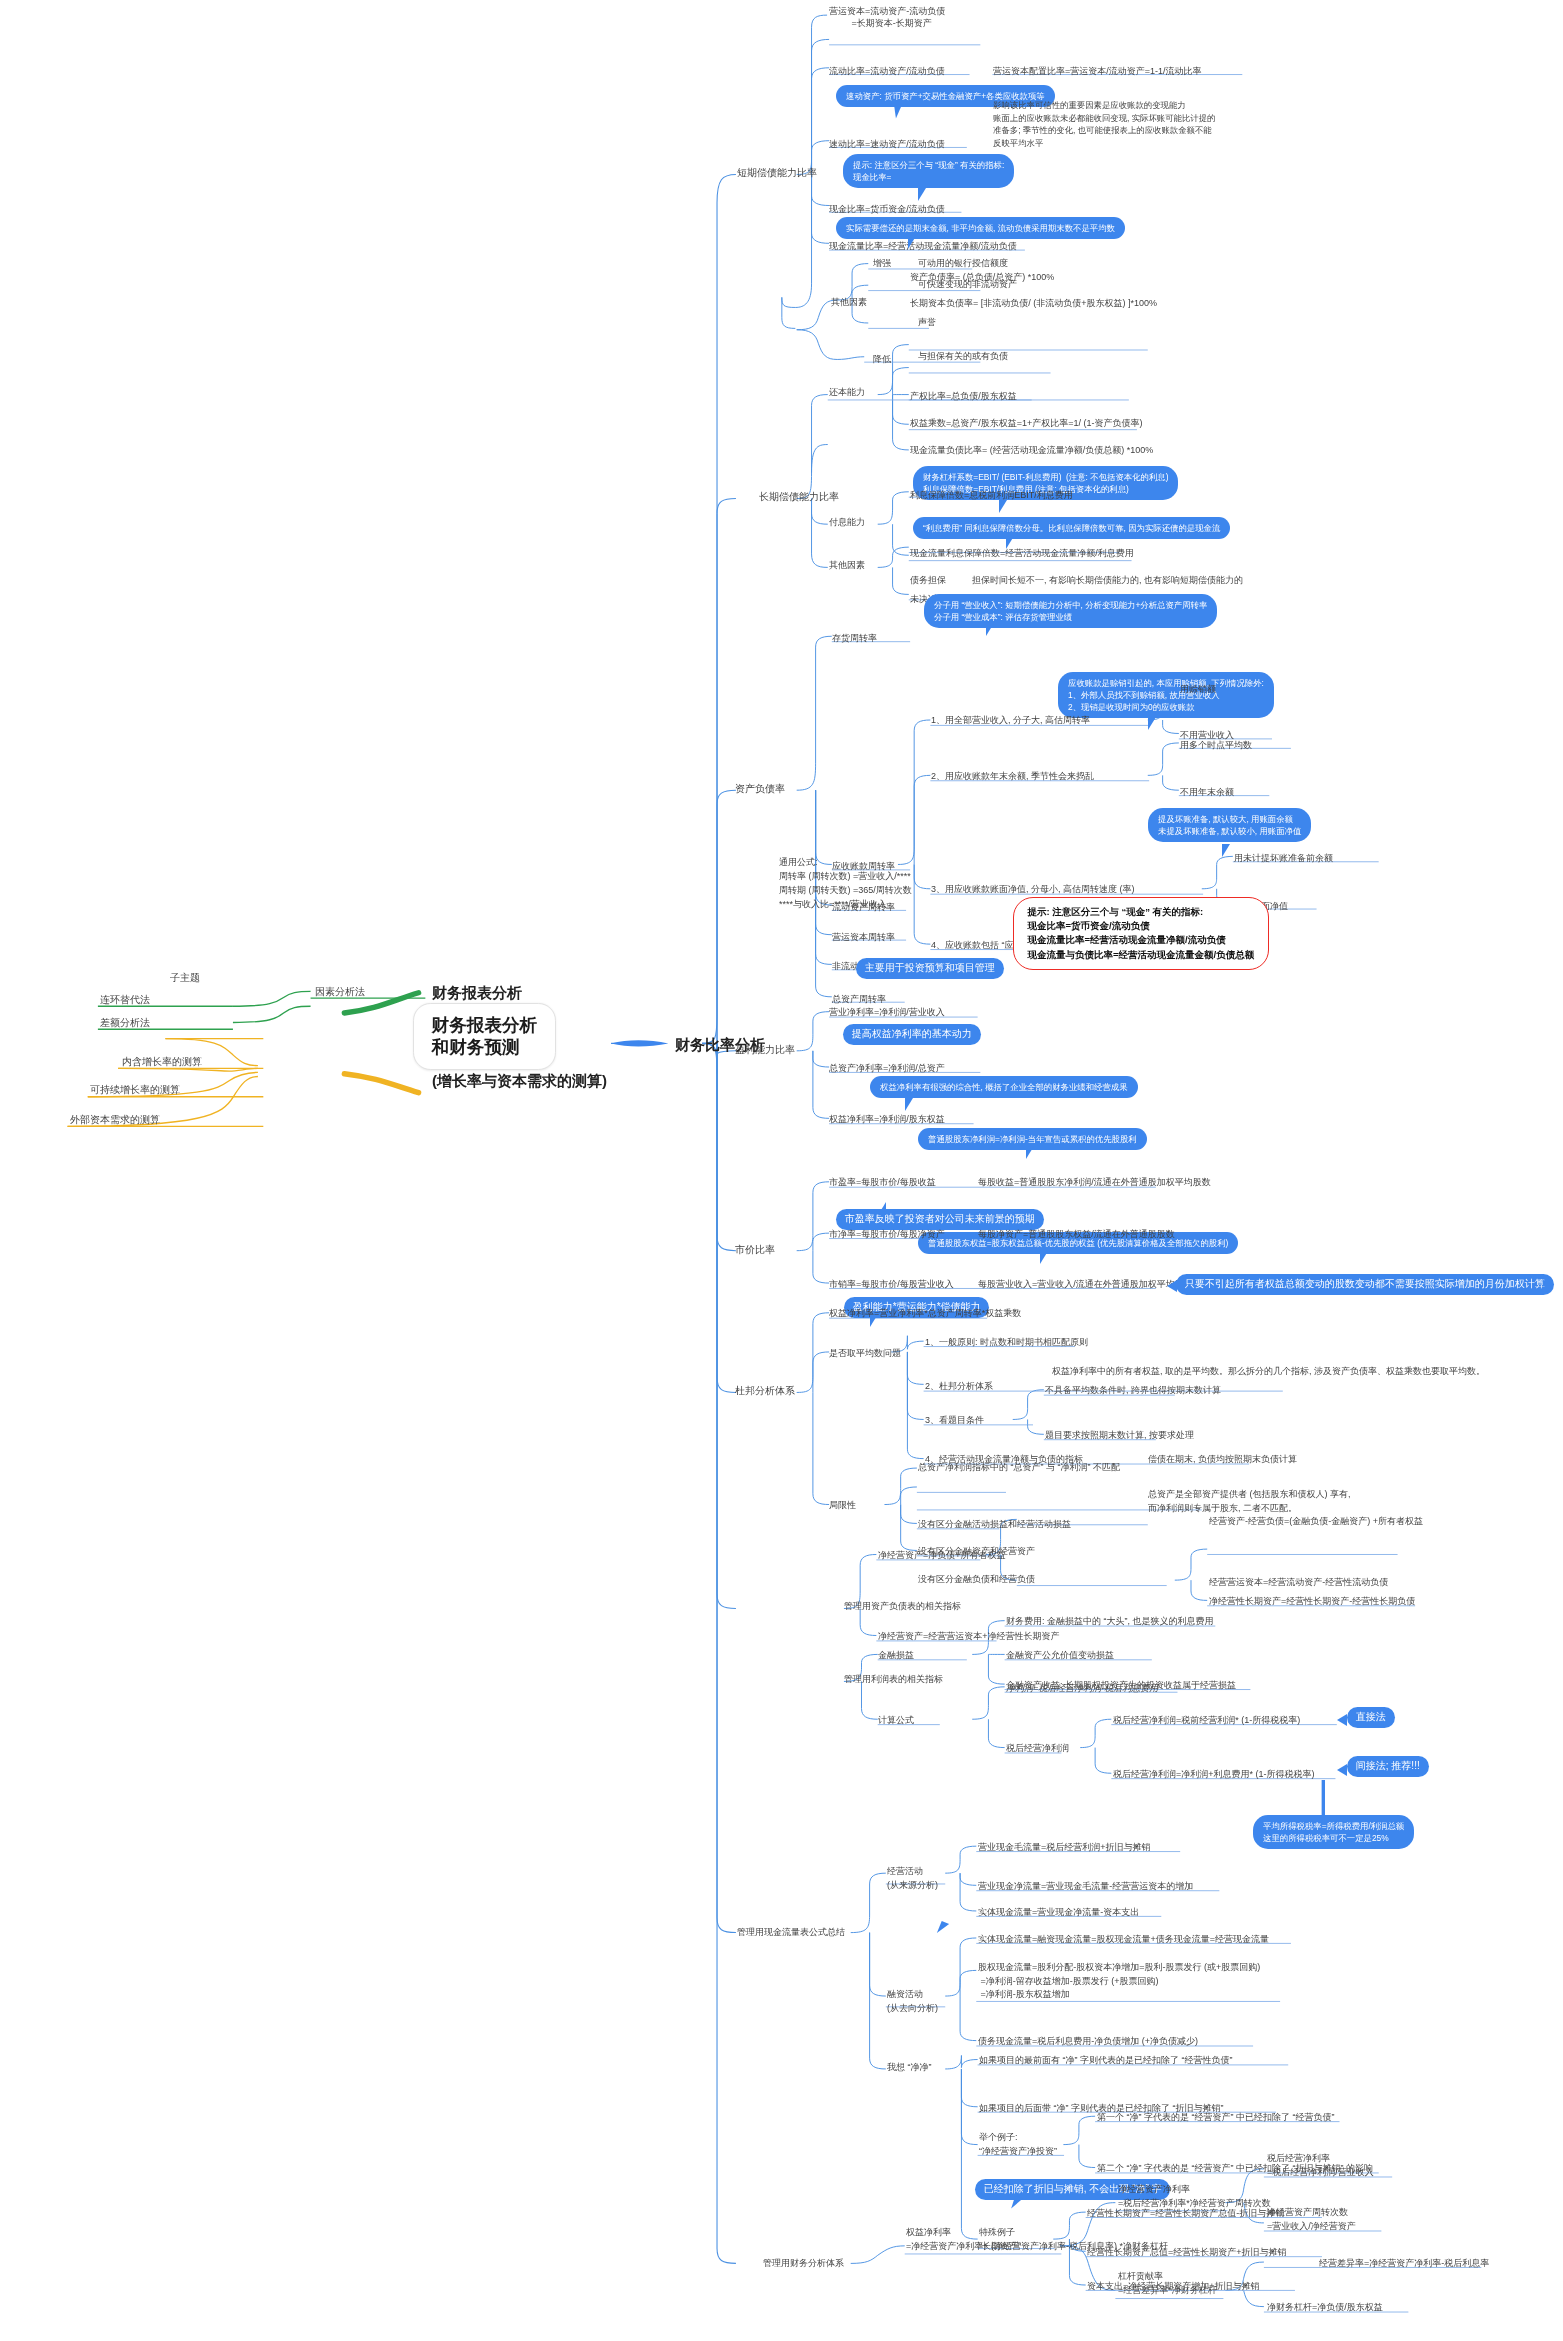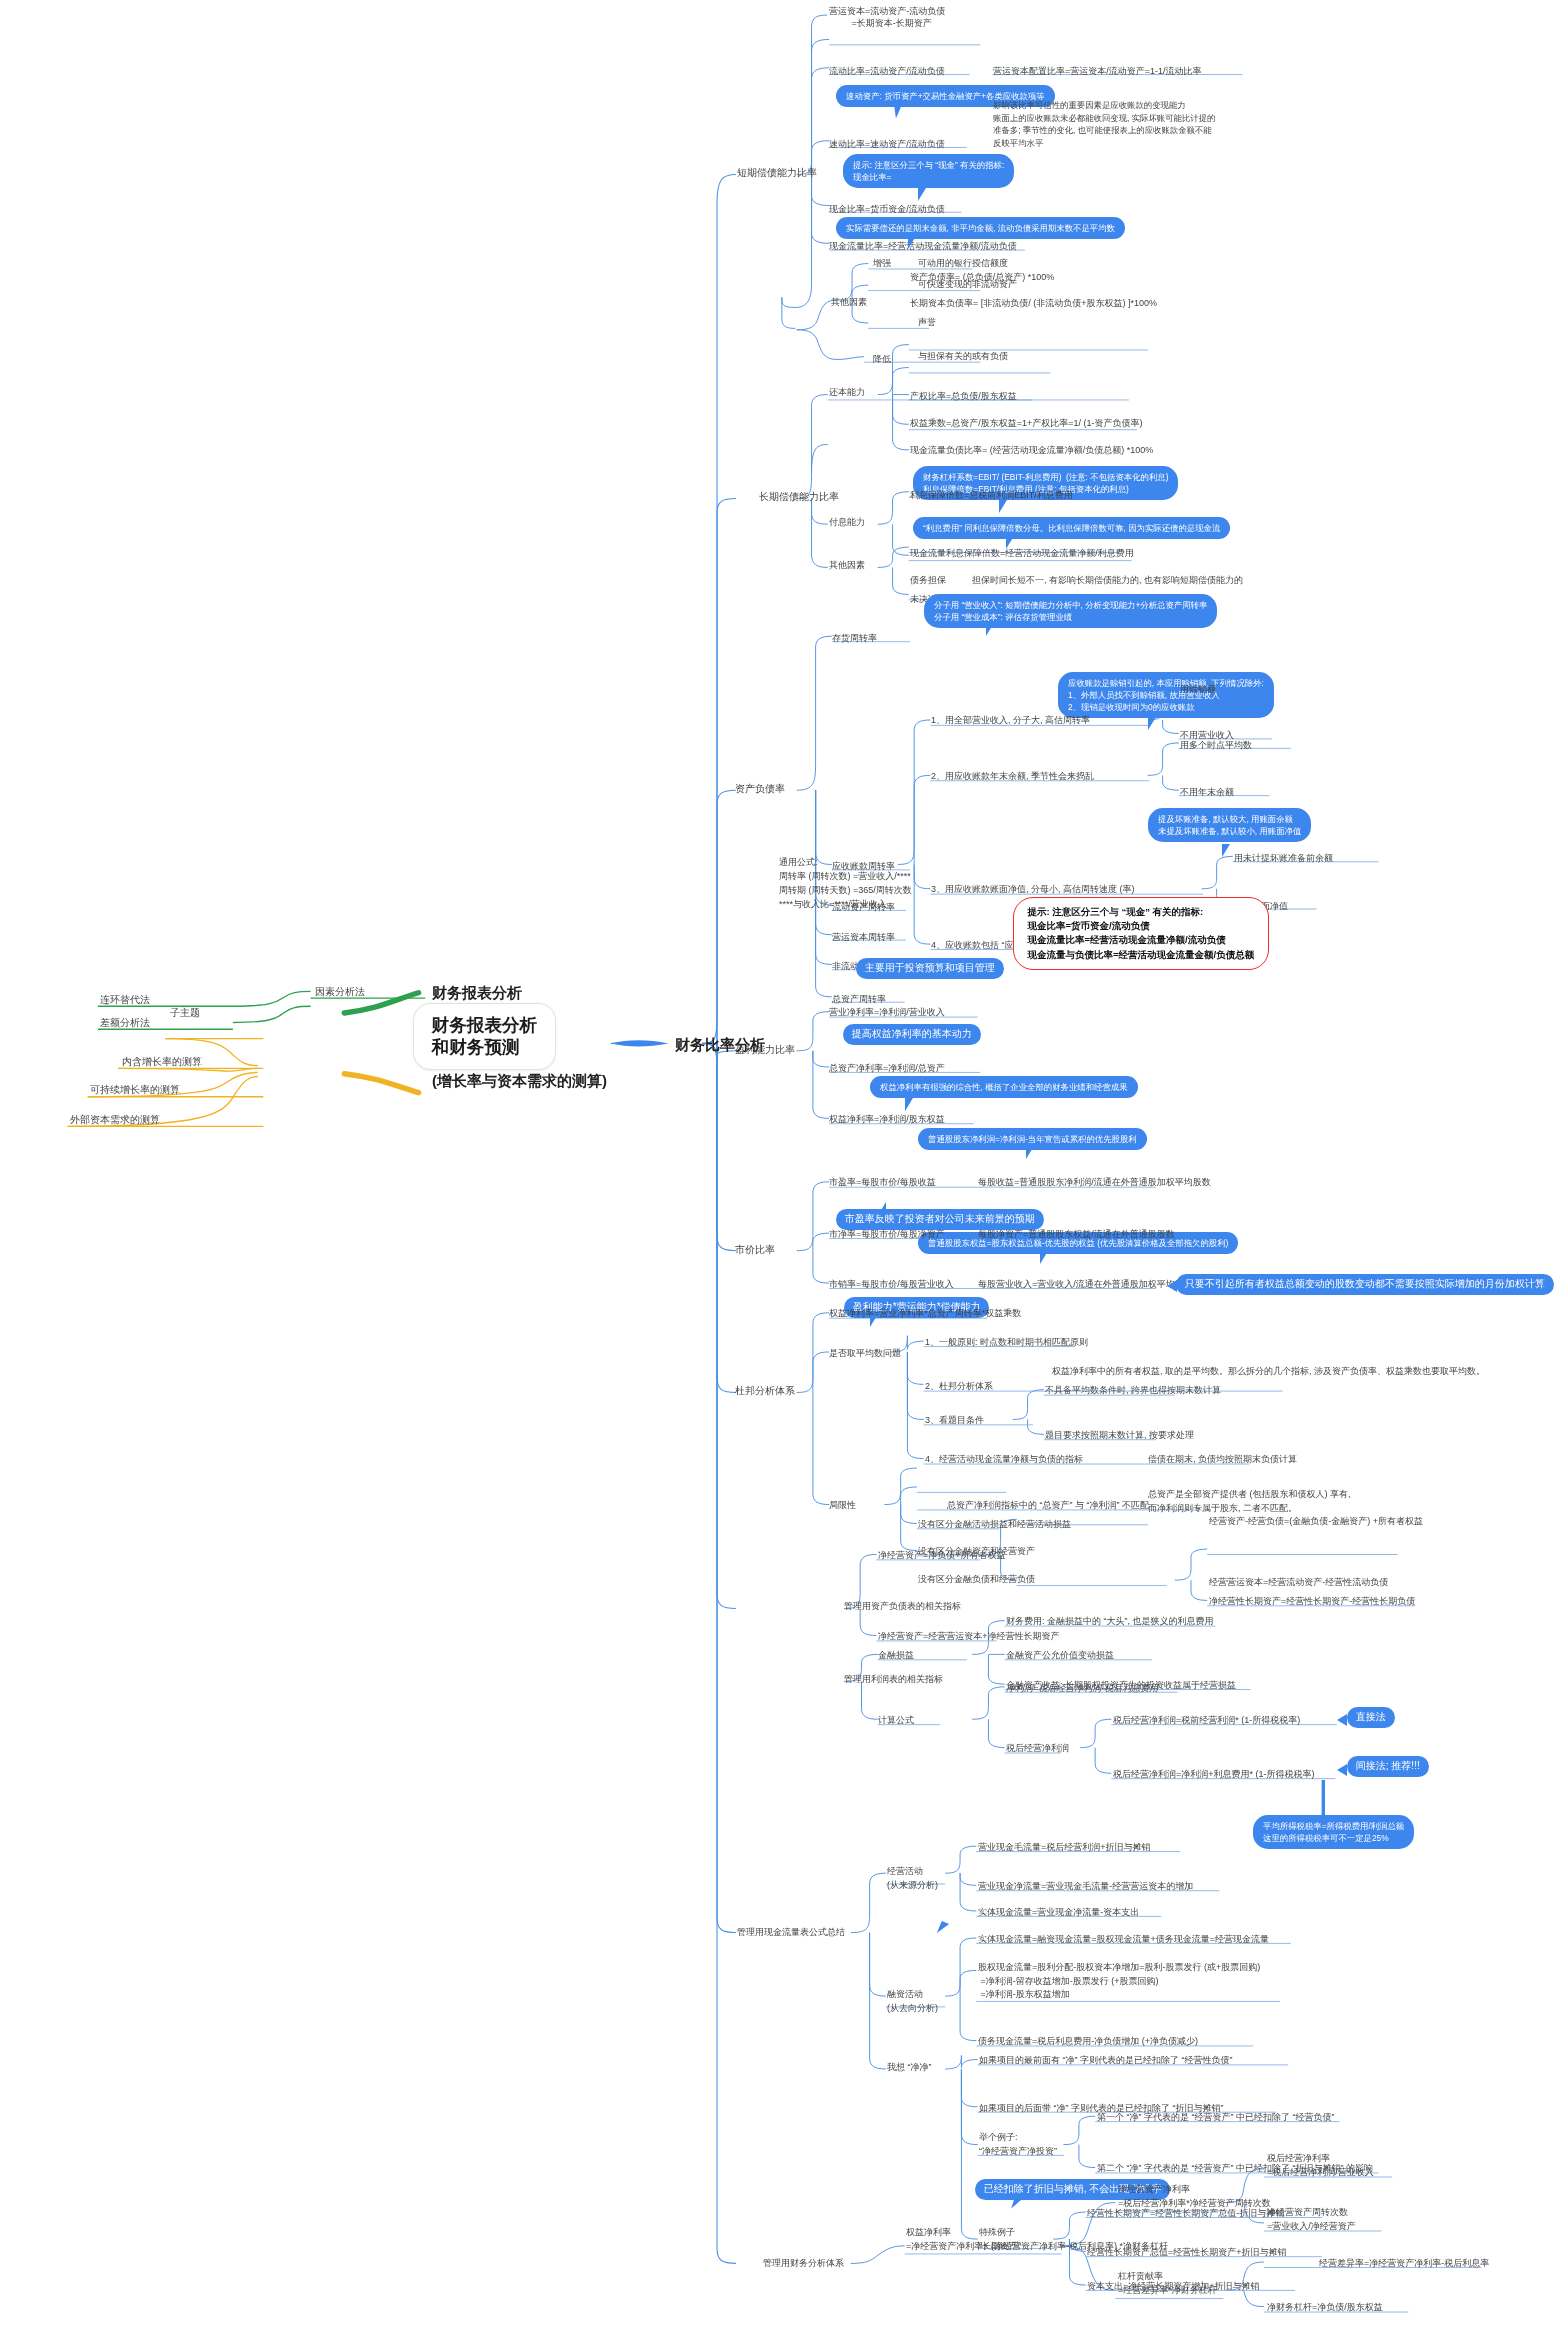--- a/index.html
+++ b/index.html
@@ -369,21 +369,21 @@
     </g>
 
     <path d="M905,1545 C930,1539 960,1539 990,1545 C960,1551 930,1551 905,1545Z" fill="#3d86ed"></path>
   </svg>
 
   <div class="node t15" style="left:100px;top:993px;">连环替代法</div>
   <div class="node t15" style="left:100px;top:1016px;">差额分析法</div>
   <div class="node t15" style="left:315px;top:985px;">因素分析法</div>
   <div class="node t22" style="left:432px;top:983px;">财务报表分析</div>
 
-  <div class="node t15" style="left:170px;top:1006px;text-align:right;">子主题</div>
+  <div class="node t15" style="left:170px;top:971px;text-align:right;">子主题</div>
   <div class="node t15" style="left:122px;top:1055px;">内含增长率的测算</div>
   <div class="node t15" style="left:90px;top:1083px;">可持续增长率的测算</div>
   <div class="node t15" style="left:70px;top:1113px;">外部资本需求的测算</div>
   <div class="node t22" style="left:432px;top:1051px;line-height:1.35;">财务预测分析
 (增长率与资本需求的测算)</div>
 
   <div class="root" style="left:413px;top:1003px;">财务报表分析
 和财务预测</div>
   <div class="node t22" style="left:675px;top:1035px;">财务比率分析</div>
 
@@ -521,21 +521,21 @@
   <div class="node t13" style="left:925px;top:1336px;">1、一般原则: 时点数和时期书相匹配原则</div>
   <div class="node t13" style="left:925px;top:1380px;">2、杜邦分析体系</div>
   <div class="node t13" style="left:1052px;top:1365px;line-height:1.55;">权益净利率中的所有者权益, 取的是平均数。那么拆分的几个指标, 涉及资产负债率、权益乘数也要取平均数。</div>
   <div class="node t13" style="left:925px;top:1414px;">3、看题目条件</div>
   <div class="node t13" style="left:1045px;top:1384px;">不具备平均数条件时, 跨界也得按期末数计算</div>
   <div class="node t13" style="left:1045px;top:1429px;">题目要求按照期末数计算, 按要求处理</div>
   <div class="node t13" style="left:925px;top:1453px;">4、经营活动现金流量净额与负债的指标</div>
   <div class="node t13" style="left:1148px;top:1453px;">偿债在期末, 负债均按照期末负债计算</div>
 
   <div class="node t13" style="left:829px;top:1499px;">局限性</div>
-  <div class="node t13" style="left:918px;top:1499px;margin-left:29px;">总资产净利润指标中的 “总资产” 与 “净利润” 不匹配</div>
+  <div class="node t13" style="left:918px;top:1461px;">总资产净利润指标中的 “总资产” 与 “净利润” 不匹配</div>
   <div class="node t13" style="left:1148px;top:1488px;line-height:1.55;">总资产是全部资产提供者 (包括股东和债权人) 享有,
 而净利润则专属于股东, 二者不匹配。</div>
   <div class="node t13" style="left:918px;top:1518px;">没有区分金融活动损益和经营活动损益</div>
   <div class="node t13" style="left:918px;top:1545px;">没有区分金融资产和经营资产</div>
   <div class="node t13" style="left:918px;top:1573px;">没有区分金融负债和经营负债</div>
 
   <div class="node t13" style="left:844px;top:1600px;">管理用资产负债表的相关指标</div>
   <div class="node t13" style="left:878px;top:1549px;">净经营资产=净负债+所有者权益</div>
   <div class="node t13" style="left:1209px;top:1515px;">经营资产-经营负债=(金融负债-金融资产) +所有者权益</div>
   <div class="node t13" style="left:878px;top:1630px;">净经营资产=经营营运资本+净经营性长期资产</div>

